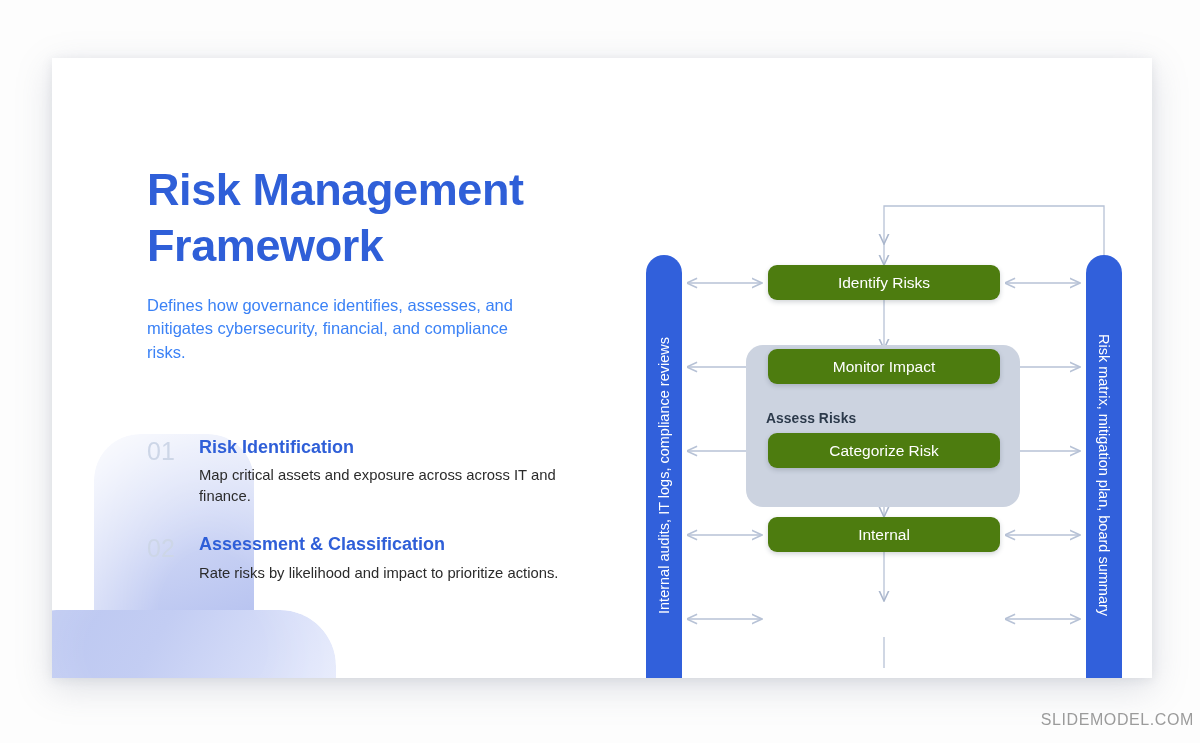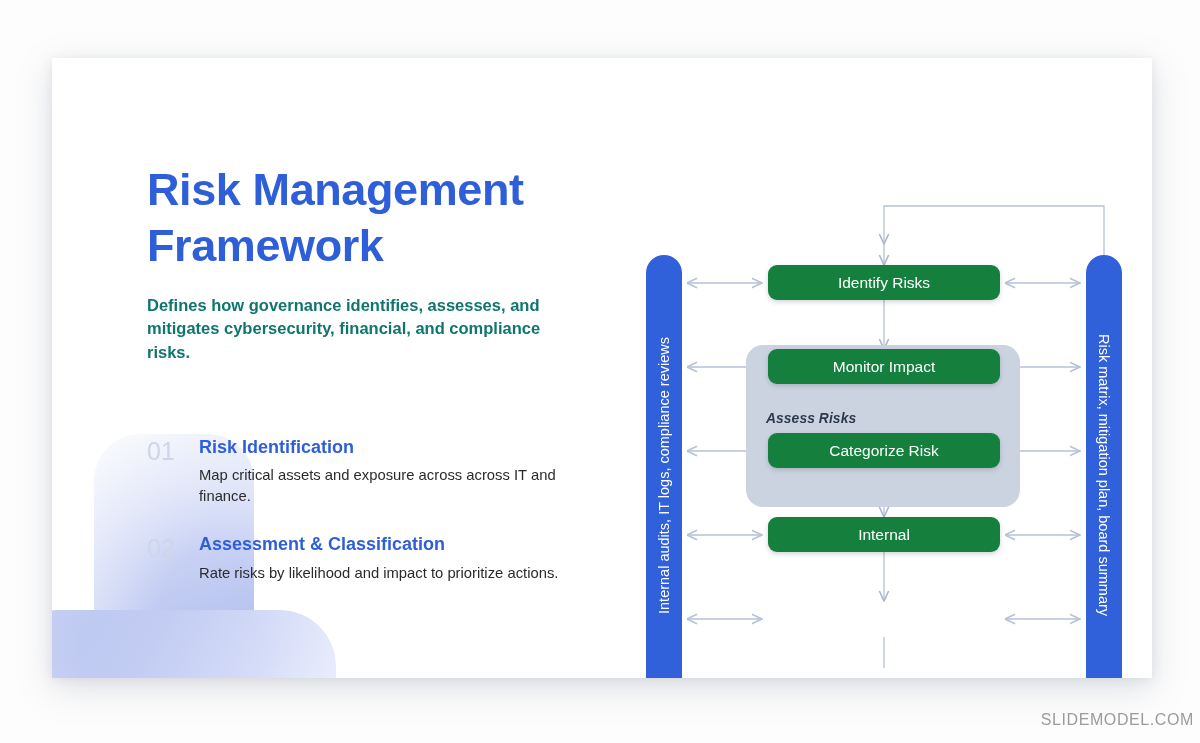--- a/index.html
+++ b/index.html
@@ -72,23 +72,22 @@
     font-weight: bold;
     line-height: 1.24;
     color: #2f5fd8;
     letter-spacing: -0.4px;
     margin: 0;
   }
   #page-subtitle {
     margin: 20px 0 0 0;
     font-size: 16.5px;
     line-height: 1.44;
-    color: #0f766e;
+    color: #3b82f6;
     max-width: 400px;
-    font-weight: bold;
   }
 
   #feature-list {
     margin-top: 72px;
   }
   .feature-item {
     display: flex;
     align-items: flex-start;
     margin-bottom: 28px;
   }
@@ -170,31 +169,30 @@
     height: 162px;
     background: #ccd3e0;
     border-radius: 17px;
   }
   #group-assess-label {
     position: absolute;
     left: 174px;
     top: 283px;
     font-size: 13.8px;
     font-weight: bold;
-    font-style: italic;
     color: #2c3a4b;
     letter-spacing: 0.1px;
   }
 
   .proc-box {
     position: absolute;
     left: 176px;
     width: 232px;
     height: 35px;
-    background: #15803d;
+    background: #4d7c0f;
     border-radius: 9px;
     color: #ffffff;
     font-size: 15.5px;
     display: flex;
     align-items: center;
     justify-content: center;
     box-shadow: 0 2px 5px rgba(44,58,75,0.22);
   }
 
   #footer-watermark {

